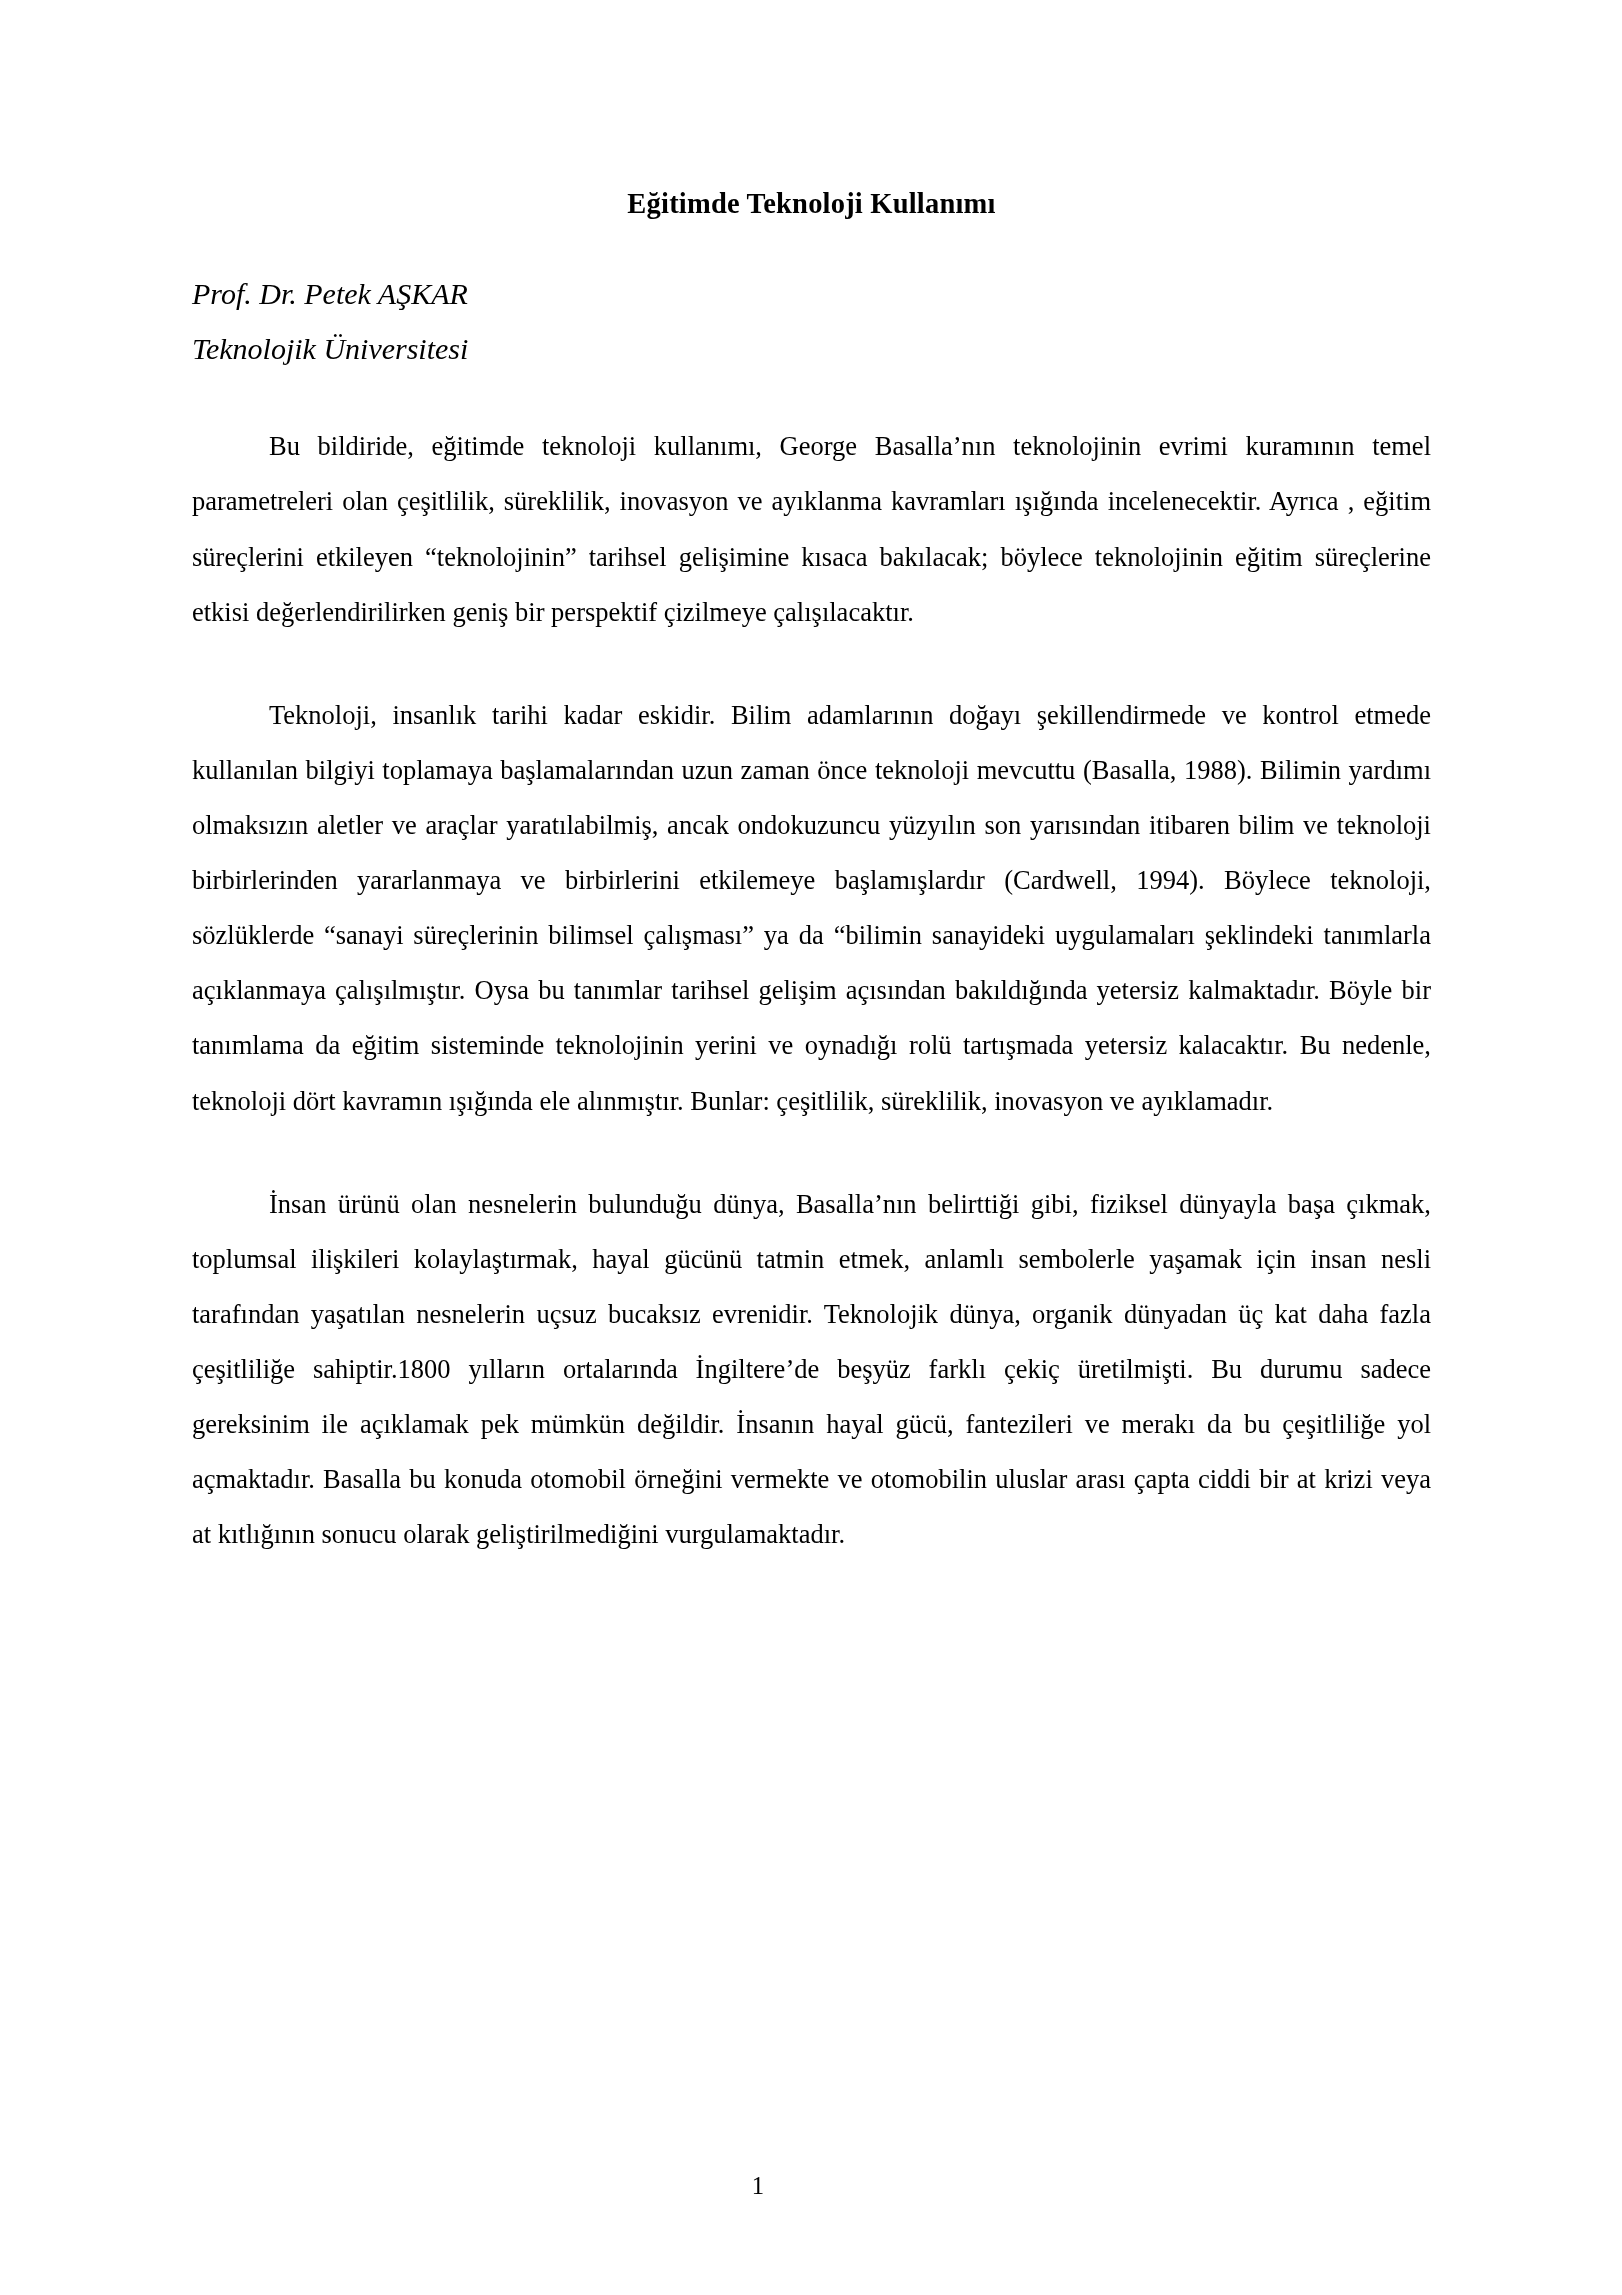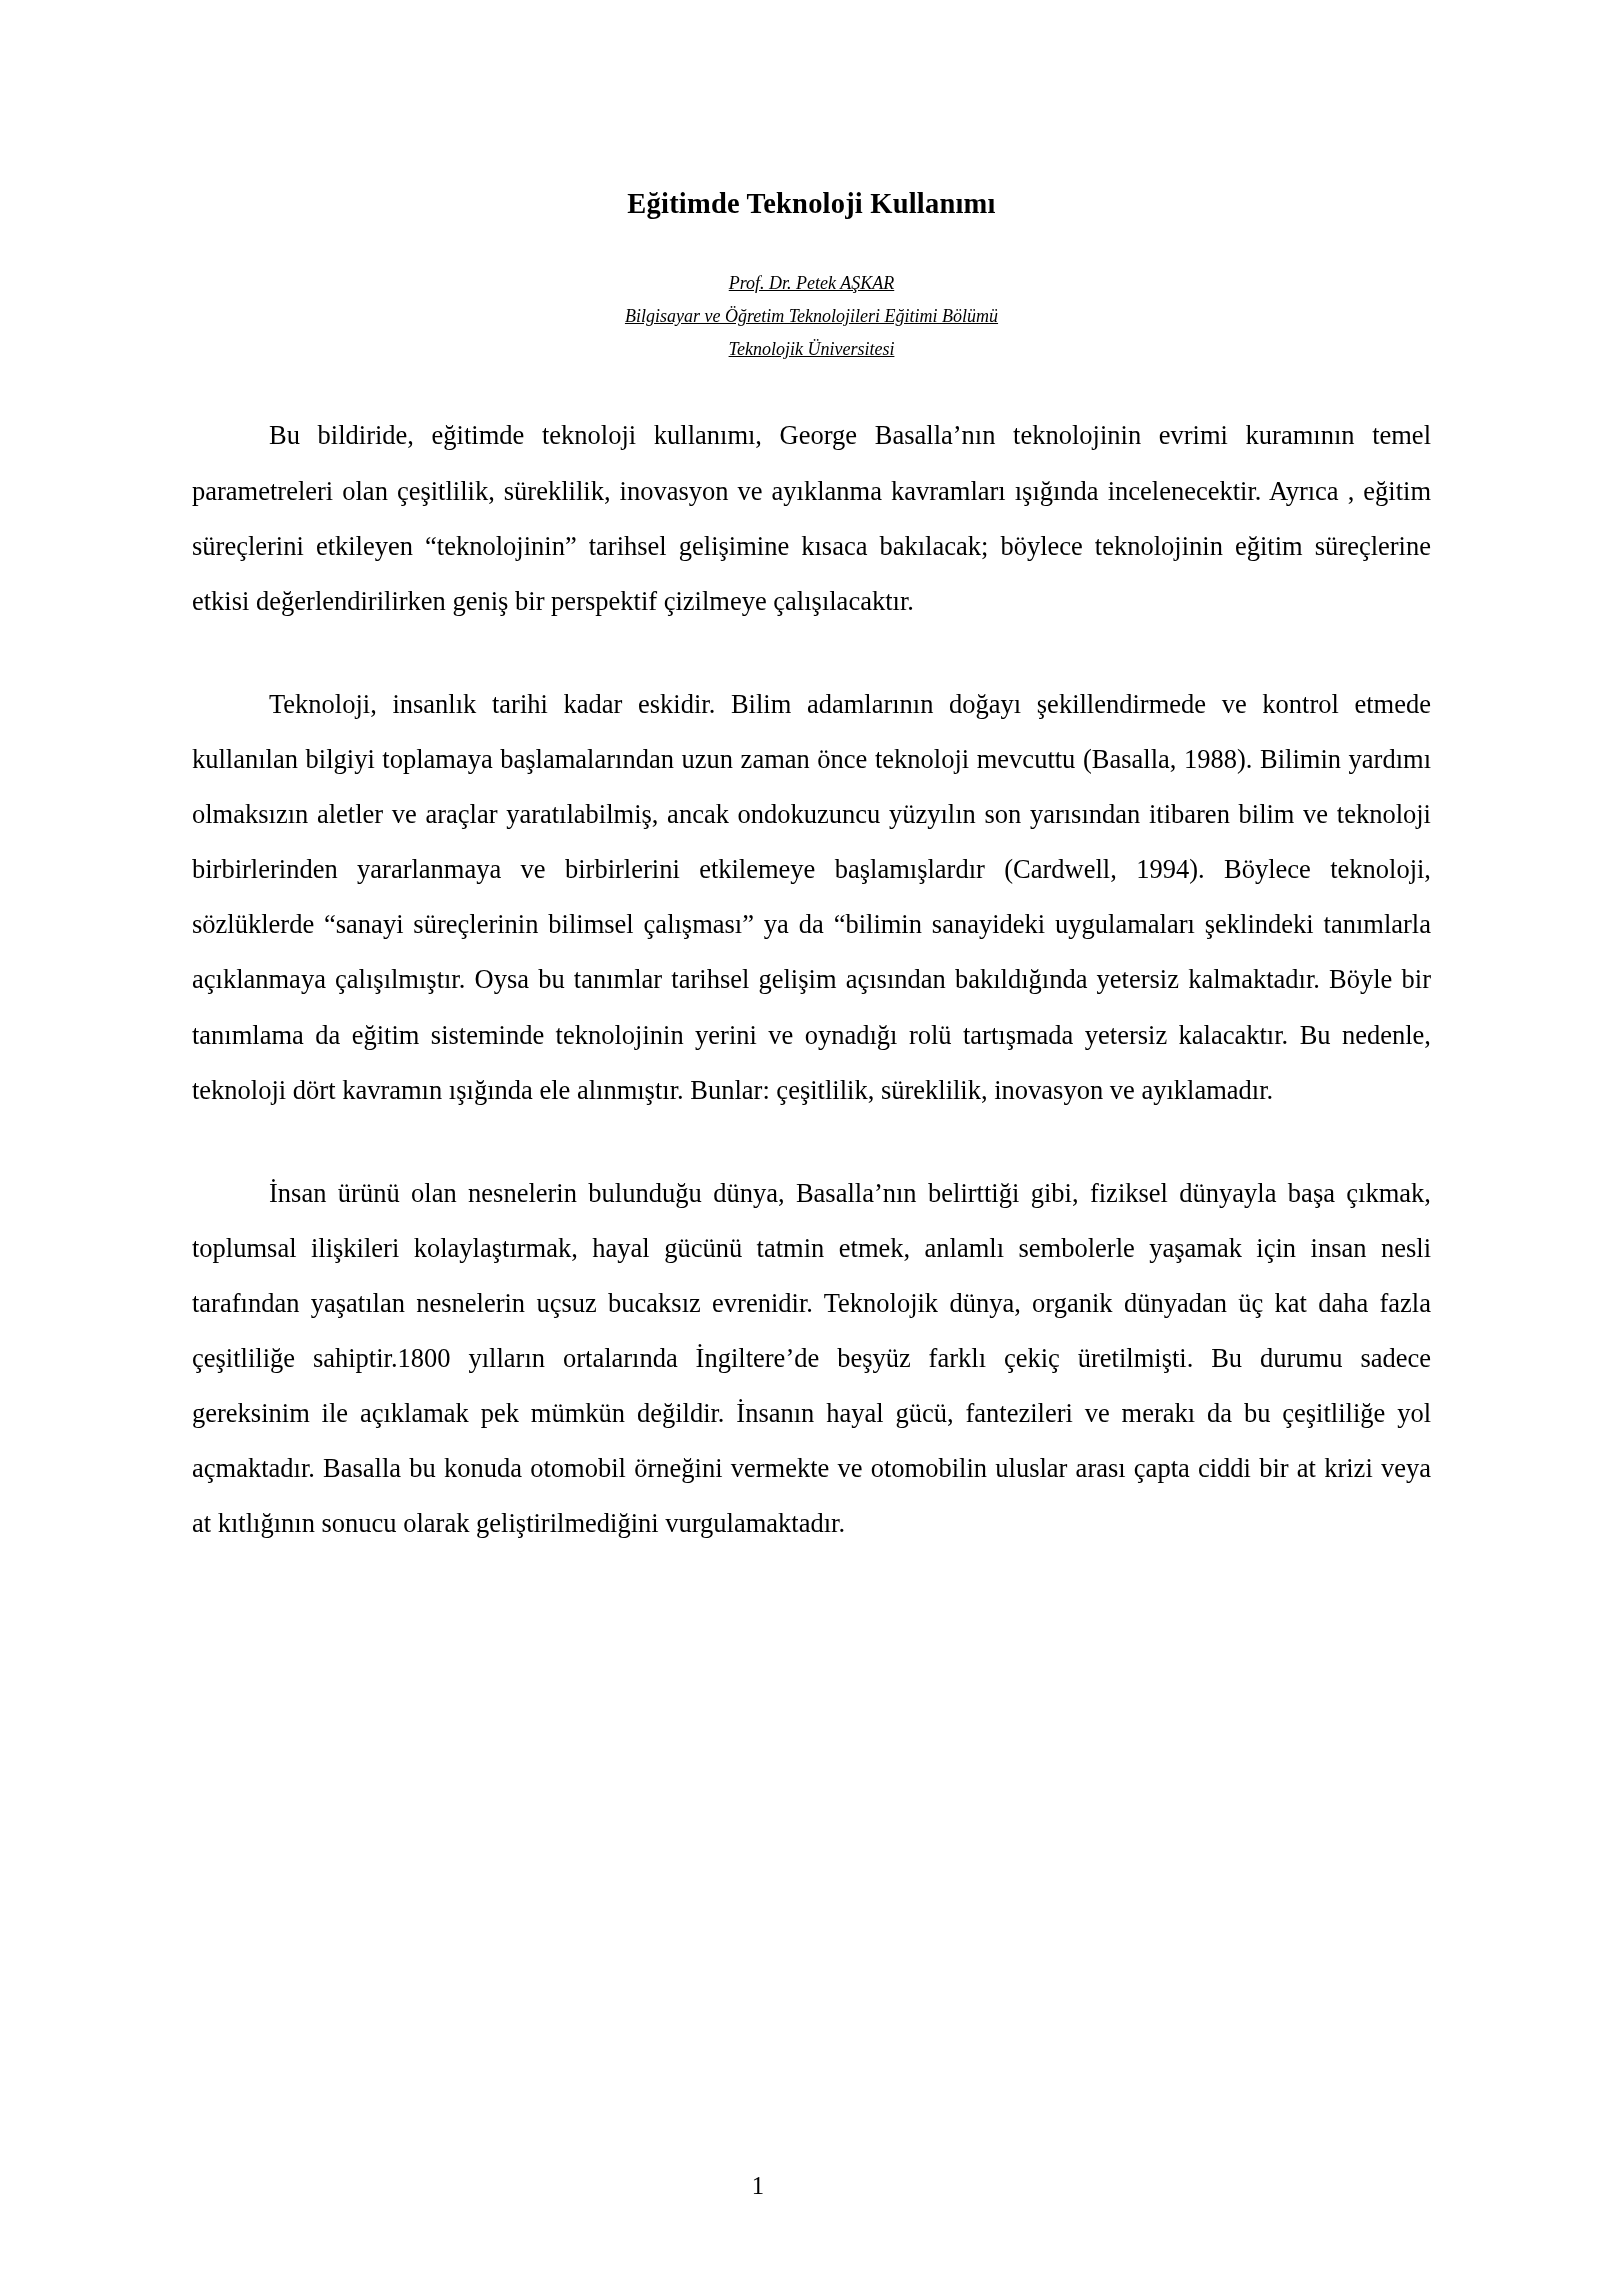--- a/index.html
+++ b/index.html
@@ -38,25 +38,23 @@
     text-align: center;
     letter-spacing: 0.2px;
     margin: 0;
     padding-top: 187px;
     line-height: 1.2;
   }
 
   
   .author-block {
     margin-top: 46px;
-    text-align: center;
     font-style: italic;
-    font-size: 18px;
+    font-size: 30px;
     line-height: 1.82;
-    text-decoration: underline;
   }
   .author-line {
     display: block;
     white-space: nowrap;
   }
 
   
   .para {
     margin: 0;
     font-size: 26.5px;
@@ -101,21 +99,20 @@
 <body>
 
 <div class="page">
 
   <div class="content">
 
     <h1 class="doc-title">Eğitimde Teknoloji Kullanımı</h1>
 
     <div class="author-block">
       <span class="author-line">Prof. Dr. Petek AŞKAR</span>
-      <span class="author-line">Bilgisayar ve Öğretim Teknolojileri Eğitimi Bölümü</span>
       <span class="author-line">Teknolojik Üniversitesi</span>
     </div>
 
     <p class="para first-body">Bu bildiride, eğitimde teknoloji kullanımı, George Basalla’nın teknolojinin evrimi kuramının temel parametreleri olan çeşitlilik, süreklilik, inovasyon ve ayıklanma kavramları ışığında incelenecektir. Ayrıca , eğitim süreçlerini etkileyen “teknolojinin” tarihsel gelişimine kısaca bakılacak; böylece teknolojinin eğitim süreçlerine etkisi değerlendirilirken geniş bir perspektif çizilmeye çalışılacaktır.</p>
 
     <div class="gap-before-heading">
       <p class="para tight">Teknoloji, insanlık tarihi kadar eskidir. Bilim adamlarının doğayı şekillendirmede ve kontrol etmede kullanılan bilgiyi toplamaya başlamalarından uzun zaman önce teknoloji mevcuttu (Basalla, 1988). Bilimin yardımı olmaksızın aletler ve araçlar yaratılabilmiş, ancak ondokuzuncu yüzyılın son yarısından itibaren bilim ve teknoloji birbirlerinden yararlanmaya ve birbirlerini etkilemeye başlamışlardır (Cardwell, 1994). Böylece teknoloji, sözlüklerde “sanayi süreçlerinin bilimsel çalışması” ya da “bilimin sanayideki uygulamaları şeklindeki tanımlarla açıklanmaya çalışılmıştır. Oysa bu tanımlar tarihsel gelişim açısından bakıldığında yetersiz kalmaktadır. Böyle bir tanımlama da eğitim sisteminde teknolojinin yerini ve oynadığı rolü tartışmada yetersiz kalacaktır. Bu nedenle, teknoloji dört kavramın ışığında ele alınmıştır. Bunlar: çeşitlilik, süreklilik, inovasyon ve ayıklamadır.</p>
     </div>
 
     <div class="gap-before-heading">

